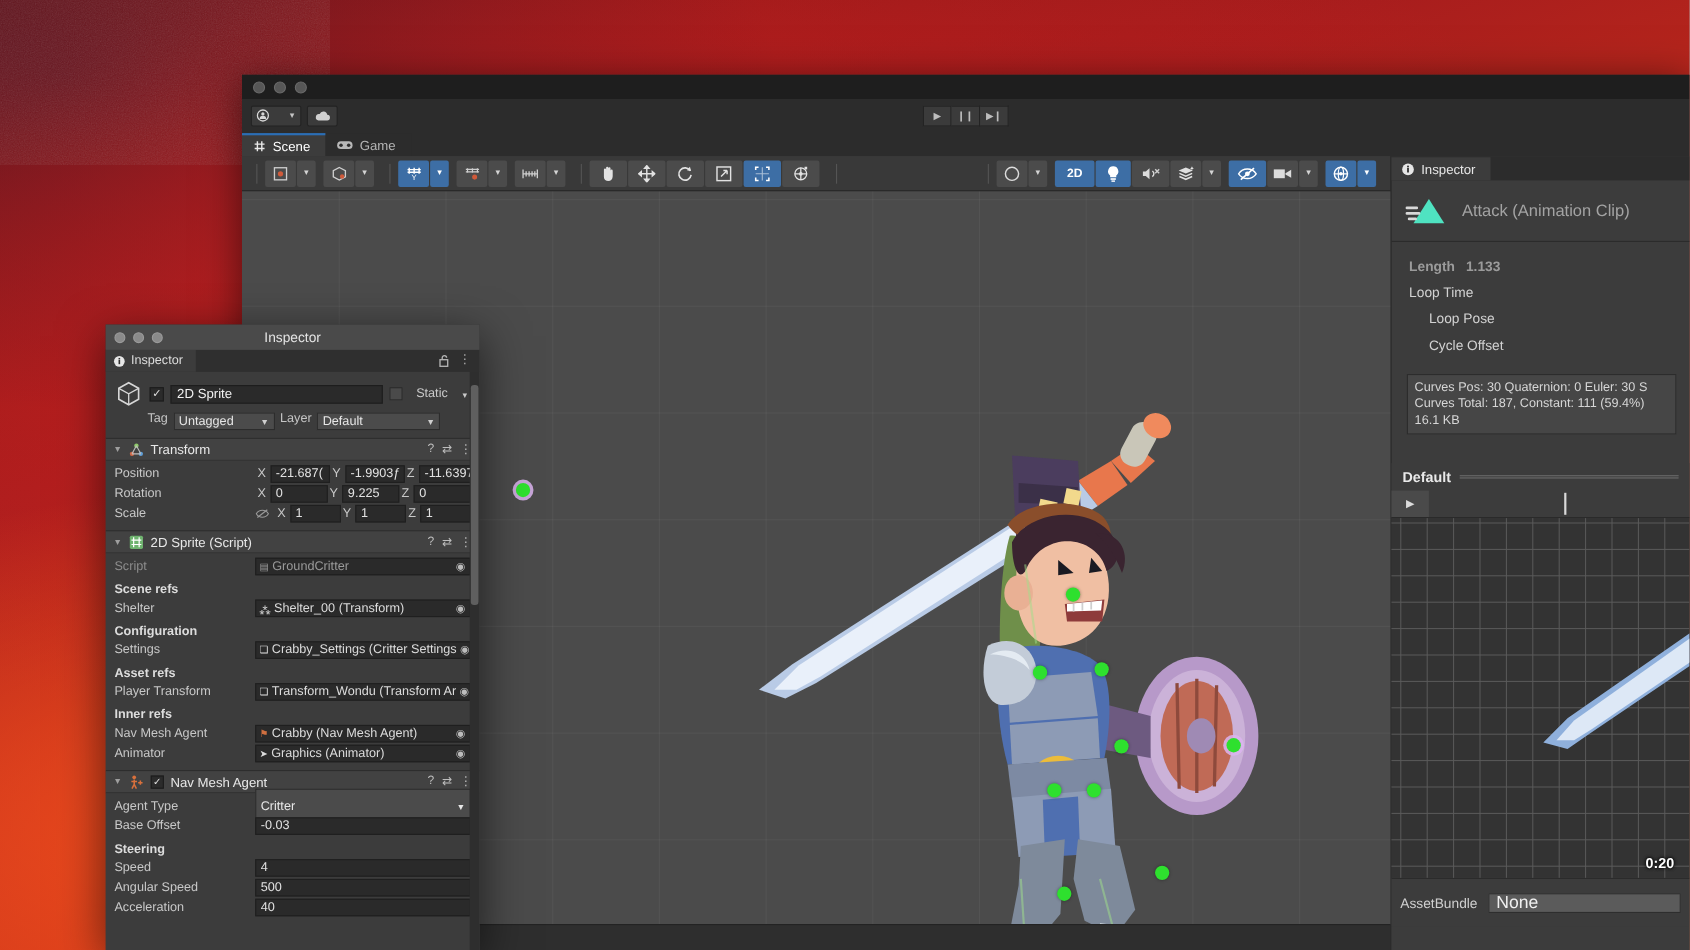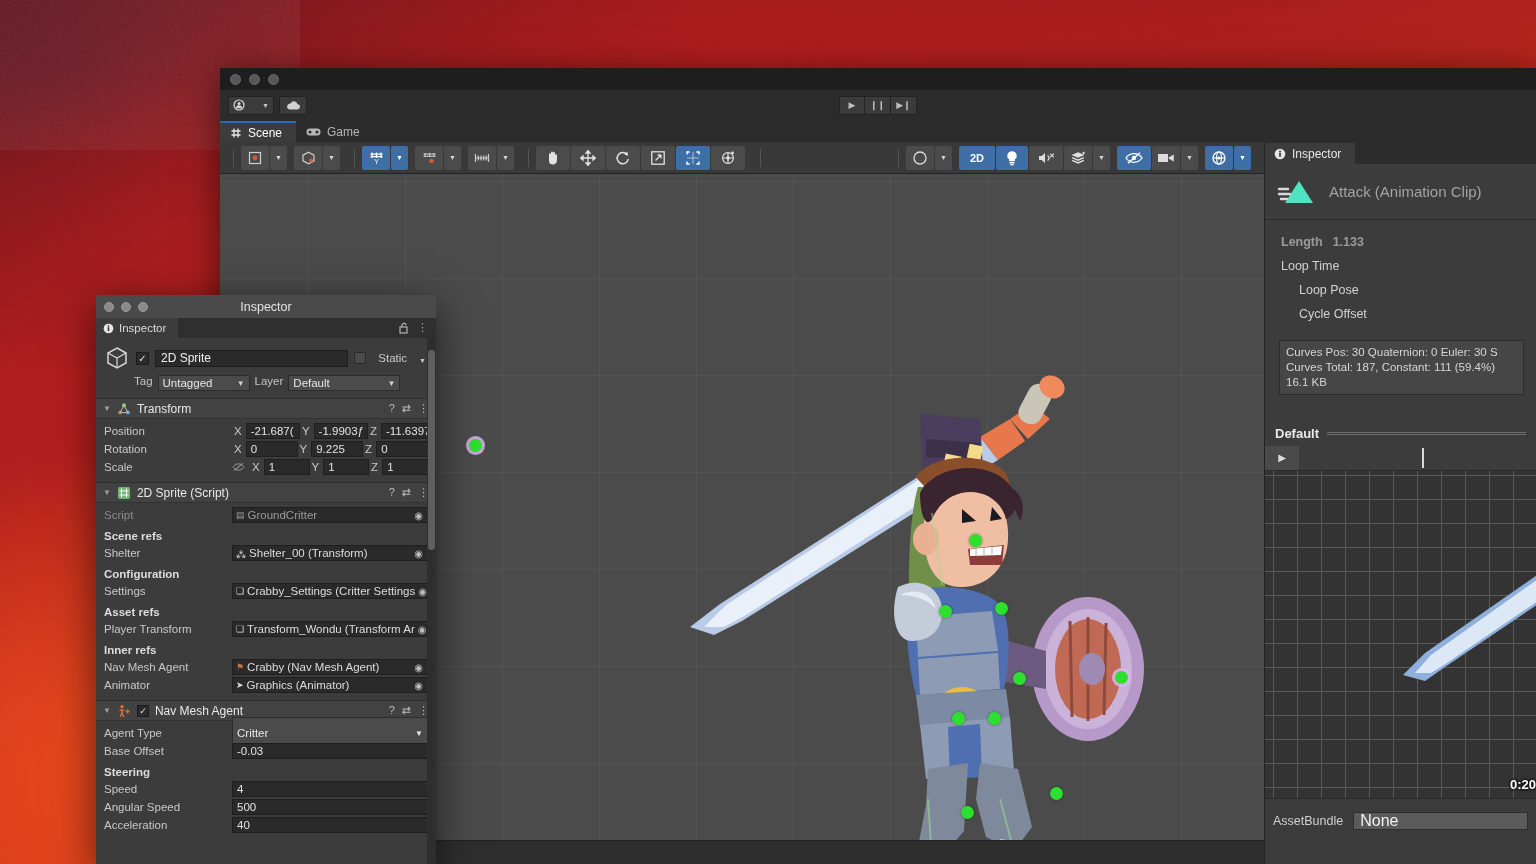--- a/index.html
+++ b/index.html
@@ -132,21 +132,21 @@
   #preview-scrub { flex: 1; height: 24px; position: relative; }
   #preview-scrub .needle { position: absolute; left: 52%; top: 2px; width: 2px; height: 20px; background: #d9d9d9; }
   #preview-stage {
     flex: 1; position: relative; overflow: hidden; background: #333333;
     background-image:
       linear-gradient(to right, #5a5a5a 1px, transparent 1px),
       linear-gradient(to bottom, #5a5a5a 1px, transparent 1px);
     background-size: 24px 24px; background-position: 8px 4px;
   }
   #preview-time {
-    position: absolute; right: 0; bottom: 6px; font-size: 13px; font-weight: bold; color: #fff;
+    position: absolute; right: 14px; bottom: 6px; font-size: 13px; font-weight: bold; color: #fff;
     text-shadow: 0 0 3px #000, 0 0 3px #000;
   }
   #assetbundle-row {
     height: 44px; background: #3c3c3c; display: flex; align-items: center; gap: 10px;
     padding: 0 8px 0 8px; border-top: 1px solid #2a2a2a;
   }
   #ab-label { font-size: 12.5px; color: #d0d0d0; }
   #ab-value {
     flex: 1; height: 18px; background: #5b5b5b; border: 1px solid #2e2e2e;
     display: flex; align-items: center; padding: 0 6px; font-size: 16px; color: #f0f0f0;

